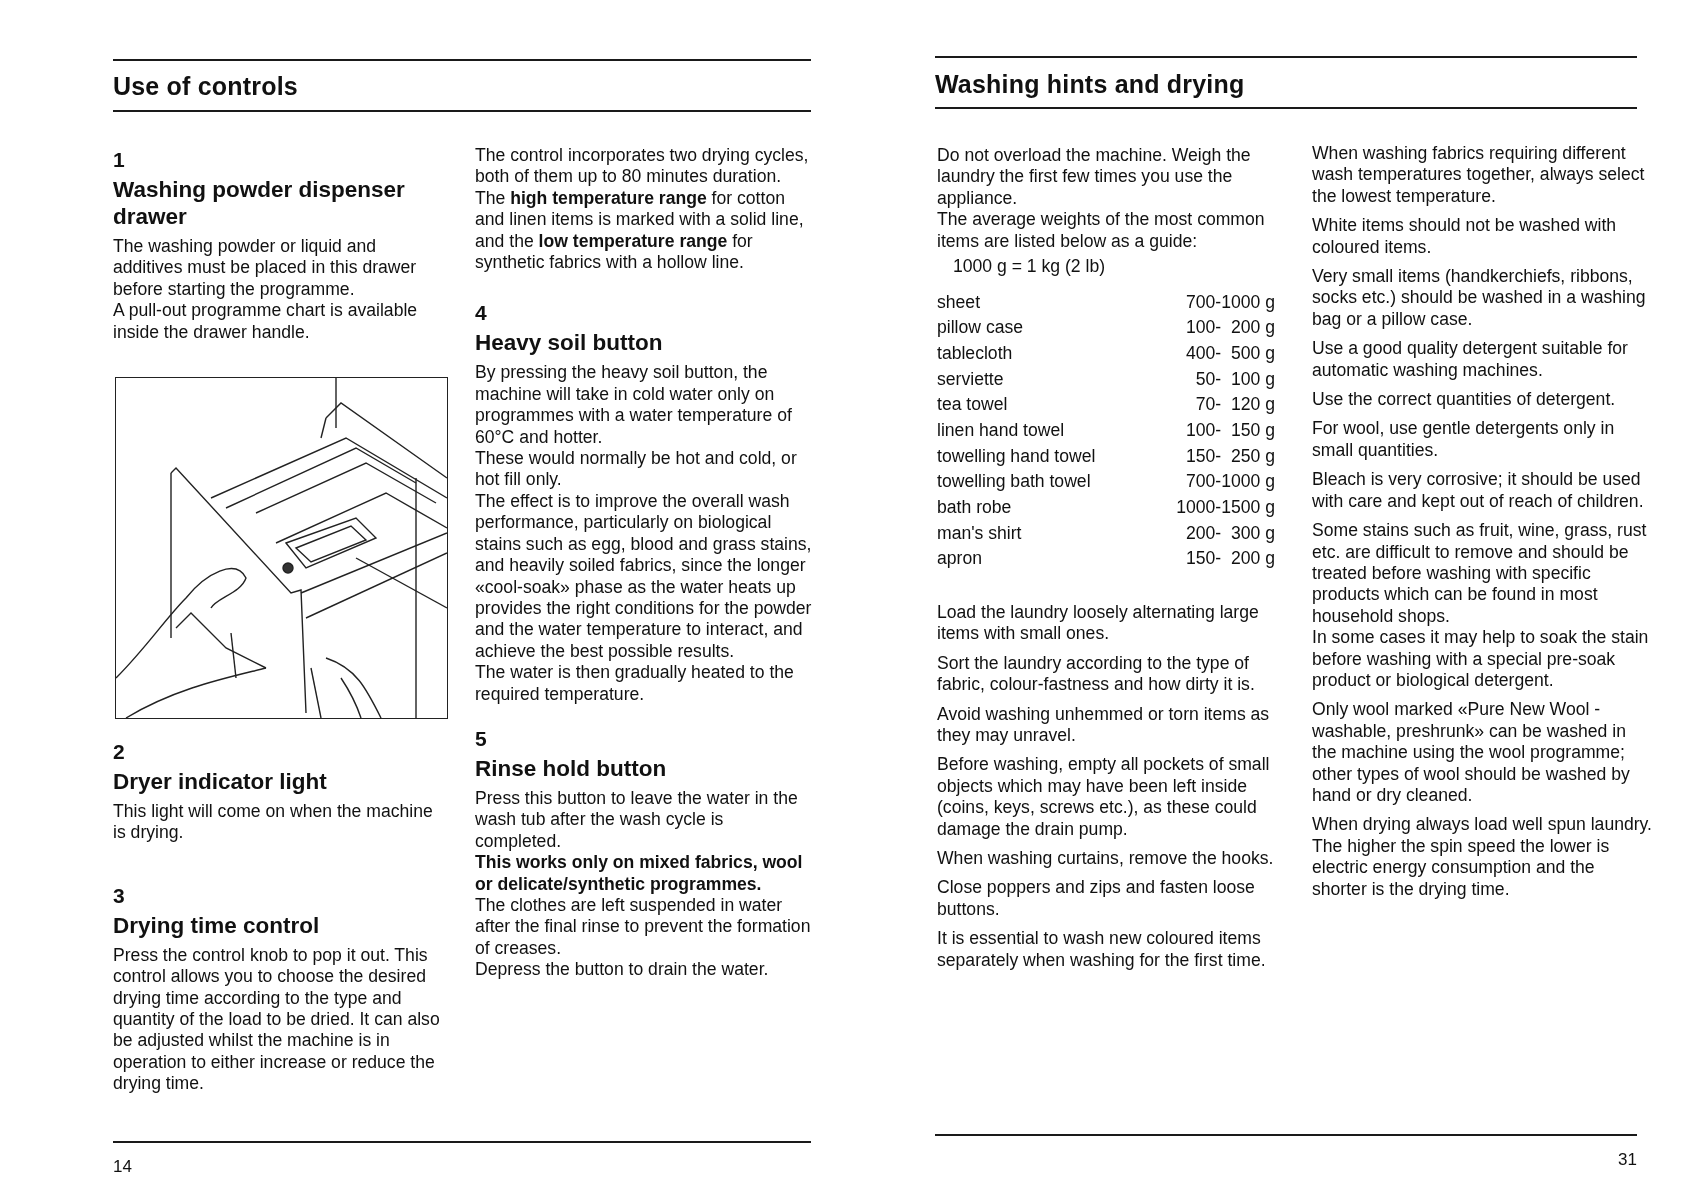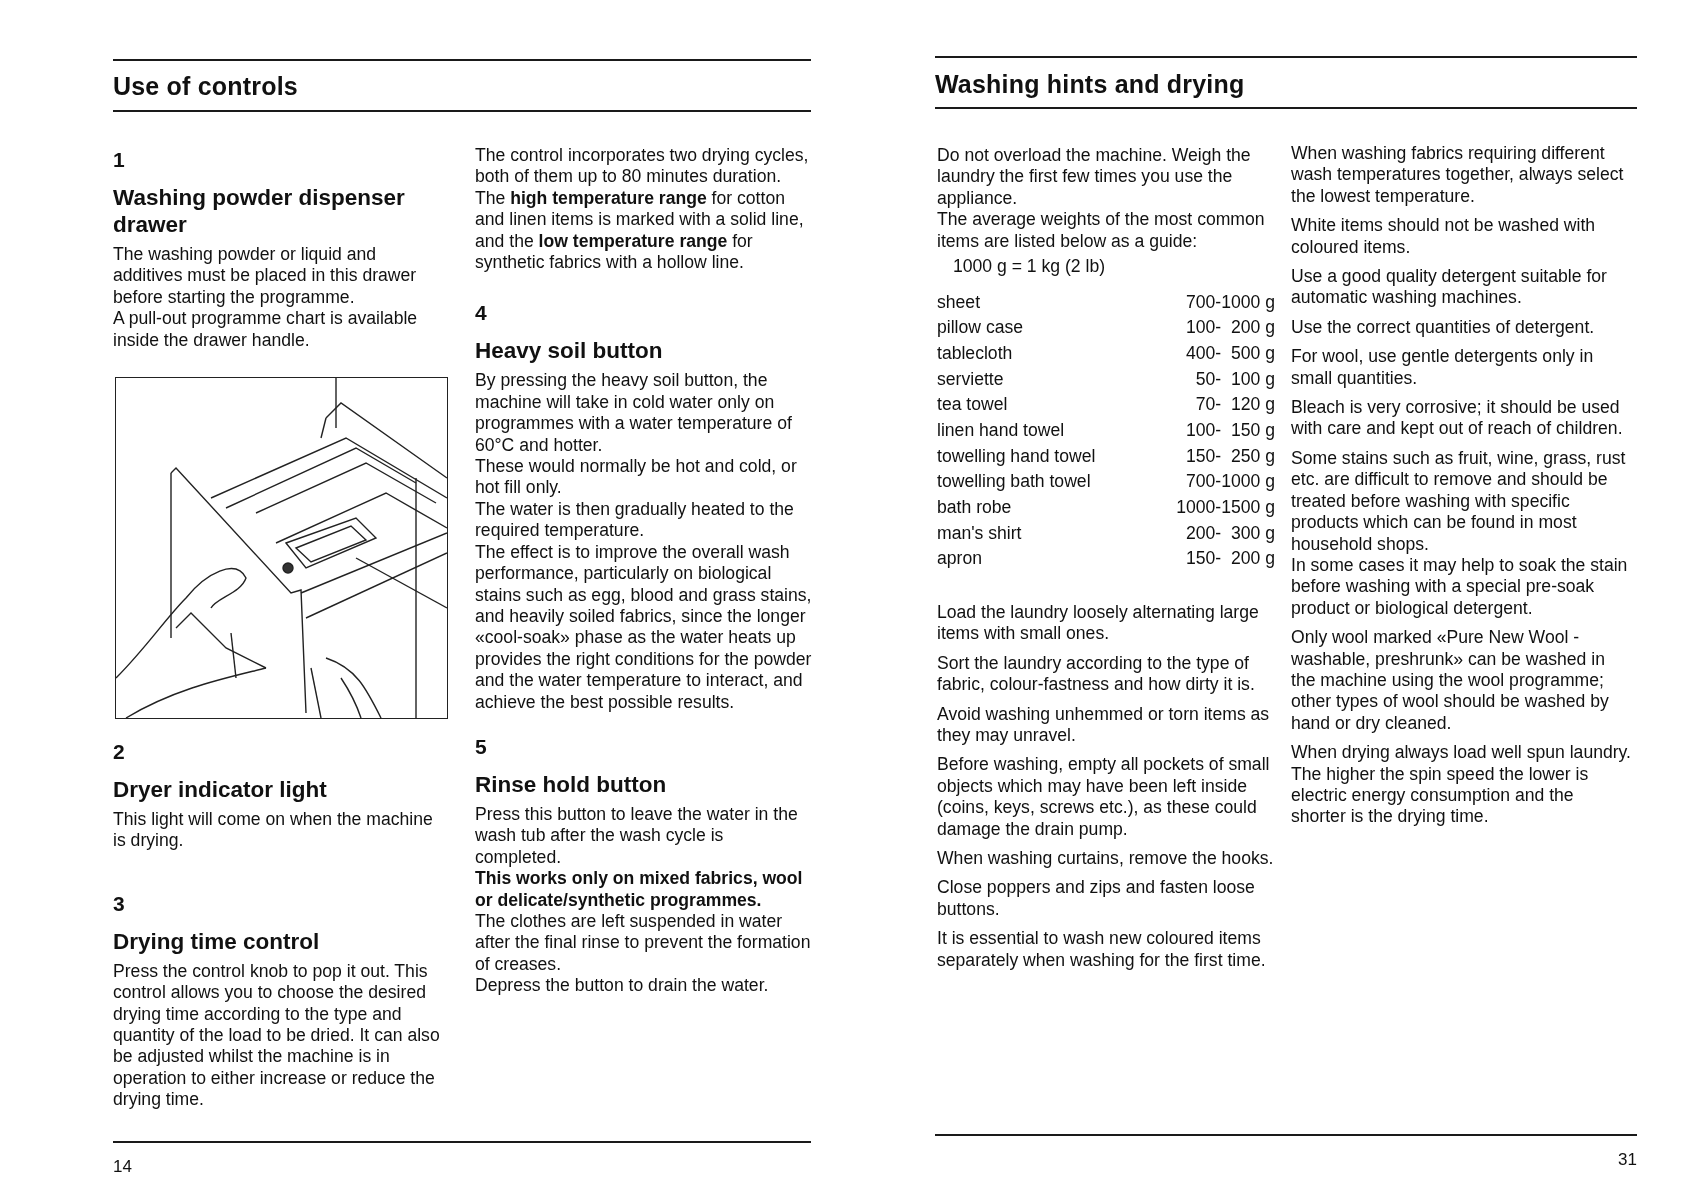--- a/index.html
+++ b/index.html
@@ -6,21 +6,21 @@
   body { width:1684px; height:1189px; position:relative; overflow:hidden;
          font-family:"Liberation Sans", "DejaVu Sans", sans-serif; color:#111; }
   .page { position:absolute; top:0; height:1072px; }
   .page-left { left:113px; width:698px; }
   .page-right { left:935px; width:702px; }
   .rule { position:absolute; left:0; right:0; height:2px; background:#1a1a1a; }
   .rule.thin { height:1.5px; }
   .page-title { position:absolute; left:0; font-weight:bold; font-size:25px; letter-spacing:0.2px; }
   .col { position:absolute; font-size:17.6px; line-height:21.4px; }
   .num { font-weight:bold; font-size:21px; line-height:24px; }
-  .heading { font-weight:bold; font-size:22.5px; line-height:27px; margin:12px 0 6px 0; }
+  .heading { font-weight:bold; font-size:22.5px; line-height:27px; margin:4px 0 6px 0; }
   p { margin:0; }
   .para { margin-bottom:8px; }
   .sec { margin-bottom:0; }
   b { font-weight:bold; }
   .illustration { position:absolute; border:1.5px solid #222; background:#fff; overflow:hidden; }
   .weights { width:100%; border-collapse:collapse; font-size:17.6px; }
   .weights td { padding:0; height:25.7px; vertical-align:middle; }
   .weights td.w { text-align:right; white-space:pre; }
   .page-number { position:absolute; font-size:17px; }
 </style>
@@ -85,22 +85,22 @@
   </div>
 
   <div class="col" style="left:362px; top:145px; width:338px;">
     <p style="margin-bottom:28px;"><span>The control incorporates two drying cycles, both of them up to 80 minutes duration. The </span><b>high temperature range</b><span> for cotton and linen items is marked with a solid line, and the </span><b>low temperature range</b><span> for synthetic fabrics with a hollow line.</span></p>
 
     <div class="sec" style="margin-bottom:22px;">
       <div class="num">4</div>
       <div class="heading">Heavy soil button</div>
       <p>By pressing the heavy soil button, the machine will take in cold water only on programmes with a water temperature of 60°C and hotter.</p>
       <p>These would normally be hot and cold, or hot fill only.</p>
+      <p>The effect is to improve the overall wash performance, particularly on biological stains such as egg, blood and grass stains, and heavily soiled fabrics, since the longer «cool-soak» phase as the water heats up provides the right conditions for the powder and the water temperature to interact, and achieve the best possible results.</p>
       <p>The water is then gradually heated to the required temperature.</p>
-      <p>The effect is to improve the overall wash performance, particularly on biological stains such as egg, blood and grass stains, and heavily soiled fabrics, since the longer «cool-soak» phase as the water heats up provides the right conditions for the powder and the water temperature to interact, and achieve the best possible results.</p>
     </div>
 
     <div class="sec">
       <div class="num">5</div>
       <div class="heading">Rinse hold button</div>
       <p>Press this button to leave the water in the wash tub after the wash cycle is completed.</p>
       <p style="font-weight:bold;">This works only on mixed fabrics, wool or delicate/synthetic programmes.</p>
       <p>The clothes are left suspended in water after the final rinse to prevent the formation of creases.</p>
       <p>Depress the button to drain the water.</p>
     </div>
@@ -173,23 +173,24 @@
       <p class="para">Load the laundry loosely alternating large items with small ones.</p>
       <p class="para">Sort the laundry according to the type of fabric, colour-fastness and how dirty it is.</p>
       <p class="para">Avoid washing unhemmed or torn items as they may unravel.</p>
       <p class="para">Before washing, empty all pockets of small objects which may have been left inside (coins, keys, screws etc.), as these could damage the drain pump.</p>
       <p class="para">When washing curtains, remove the hooks.</p>
       <p class="para">Close poppers and zips and fasten loose buttons.</p>
       <p class="para">It is essential to wash new coloured items separately when washing for the first time.</p>
     </div>
   </div>
 
-  <div class="col" style="left:356px; top:143px; width:340px;">
+  <div class="col" style="left:377px; top:143px; width:340px;">
     <p class="para">When washing fabrics requiring different wash temperatures together, always select the lowest temperature.</p>
     <p class="para">White items should not be washed with coloured items.</p>
+    <p class="para">Very small items (handkerchiefs, ribbons, socks etc.) should be washed in a washing bag or a pillow case.</p>
     <p class="para">Use a good quality detergent suitable for automatic washing machines.</p>
     <p class="para">Use the correct quantities of detergent.</p>
     <p class="para">For wool, use gentle detergents only in small quantities.</p>
     <p class="para">Bleach is very corrosive; it should be used with care and kept out of reach of children.</p>
     <p class="para" style="white-space:pre-line;">Some stains such as fruit, wine, grass, rust etc. are difficult to remove and should be treated before washing with specific products which can be found in most household shops.
 In some cases it may help to soak the stain before washing with a special pre-soak product or biological detergent.</p>
     <p class="para">Only wool marked «Pure New Wool - washable, preshrunk» can be washed in the machine using the wool programme; other types of wool should be washed by hand or dry cleaned.</p>
     <p class="para">When drying always load well spun laundry. The higher the spin speed the lower is electric energy consumption and the shorter is the drying time.</p>
   </div>
 

